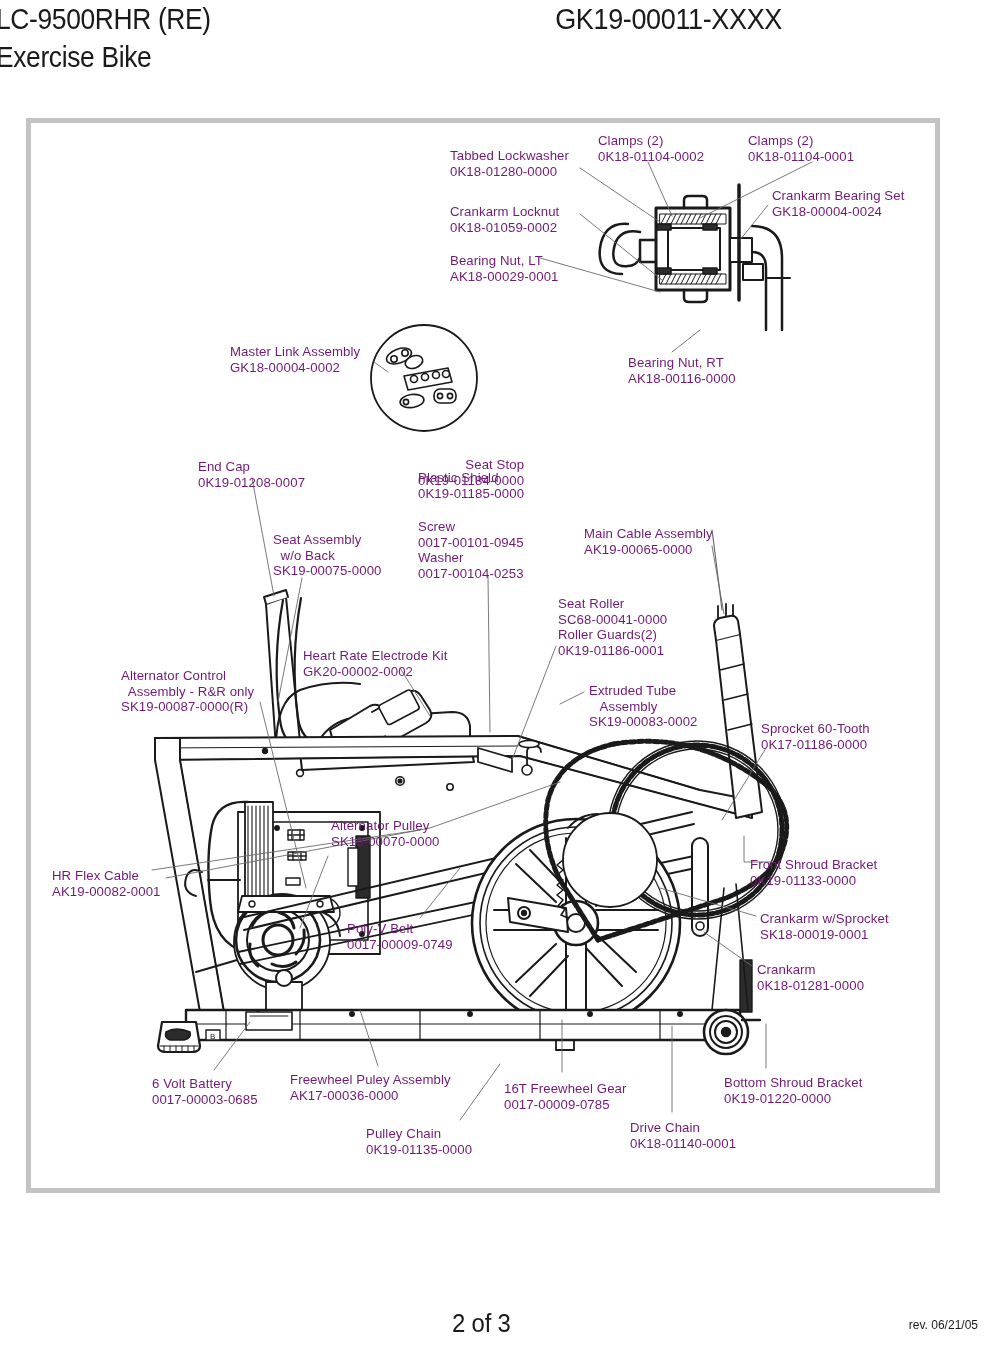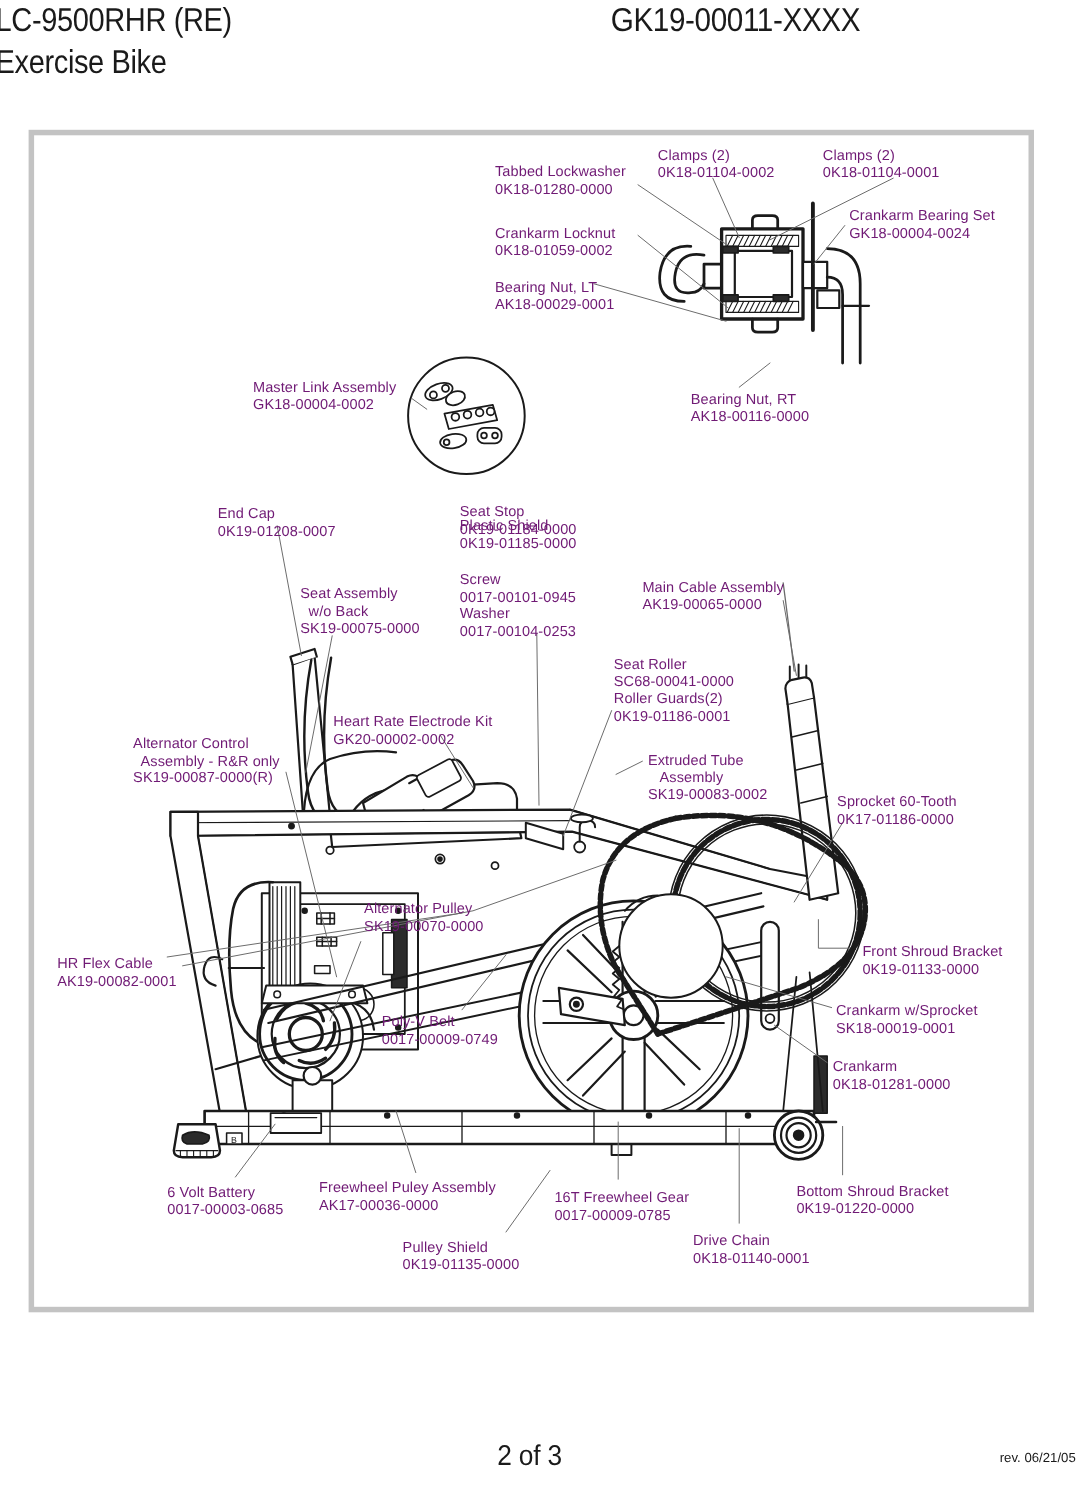--- a/index.html
+++ b/index.html
@@ -456,45 +456,45 @@
 <div id="callouts">
     <div class="label" style="left: 450px; top: 148px;"><div>Tabbed Lockwasher</div><div>0K18-01280-0000</div></div>
     <div class="label" style="left: 598px; top: 133px;"><div>Clamps (2)</div><div>0K18-01104-0002</div></div>
     <div class="label" style="left: 748px; top: 133px;"><div>Clamps (2)</div><div>0K18-01104-0001</div></div>
     <div class="label" style="left: 772px; top: 188px;"><div>Crankarm Bearing Set</div><div>GK18-00004-0024</div></div>
     <div class="label" style="left: 450px; top: 204px;"><div>Crankarm Locknut</div><div>0K18-01059-0002</div></div>
     <div class="label" style="left: 450px; top: 253px;"><div>Bearing Nut, LT</div><div>AK18-00029-0001</div></div>
     <div class="label" style="left: 230px; top: 344px;"><div>Master Link Assembly</div><div>GK18-00004-0002</div></div>
     <div class="label" style="left: 628px; top: 355px;"><div>Bearing Nut, RT</div><div>AK18-00116-0000</div></div>
     <div class="label" style="left: 198px; top: 459px;"><div>End Cap</div><div>0K19-01208-0007</div></div>
-    <div class="label" style="left: 418px; top: 457px;"><div>Seat Stop</div><div>0K19-01184-0000</div></div>
+    <div class="label" style="left: 418px; top: 457px; text-align: right;"><div>Seat Stop</div><div>0K19-01184-0000</div></div>
     <div class="label" style="left: 418px; top: 470px;"><div>Plastic Shield</div><div>0K19-01185-0000</div></div>
     <div class="label" style="left: 418px; top: 519px;"><div>Screw</div><div>0017-00101-0945</div></div>
     <div class="label" style="left: 418px; top: 550px;"><div>Washer</div><div>0017-00104-0253</div></div>
     <div class="label" style="left: 584px; top: 526px;"><div>Main Cable Assembly</div><div>AK19-00065-0000</div></div>
     <div class="label" style="left: 273px; top: 532px;"><div>Seat Assembly
   w/o Back</div><div>SK19-00075-0000</div></div>
     <div class="label" style="left: 558px; top: 596px;"><div>Seat Roller</div><div>SC68-00041-0000</div></div>
     <div class="label" style="left: 558px; top: 627px;"><div>Roller Guards(2)</div><div>0K19-01186-0001</div></div>
     <div class="label" style="left: 303px; top: 648px;"><div>Heart Rate Electrode Kit</div><div>GK20-00002-0002</div></div>
     <div class="label" style="left: 589px; top: 683px;"><div>Extruded Tube
    Assembly</div><div>SK19-00083-0002</div></div>
     <div class="label" style="left: 121px; top: 668px;"><div>Alternator Control
   Assembly - R&amp;R only</div><div>SK19-00087-0000(R)</div></div>
     <div class="label" style="left: 761px; top: 721px;"><div>Sprocket 60-Tooth</div><div>0K17-01186-0000</div></div>
     <div class="label" style="left: 52px; top: 868px;"><div>HR Flex Cable</div><div>AK19-00082-0001</div></div>
     <div class="label" style="left: 331px; top: 818px;"><div>Alternator Pulley</div><div>SK19-00070-0000</div></div>
-    <div class="label" style="left: 784px; top: 857px;"><div>Front Shroud Bracket</div><div>0K19-01133-0000</div></div>
+    <div class="label" style="left: 750px; top: 857px;"><div>Front Shroud Bracket</div><div>0K19-01133-0000</div></div>
     <div class="label" style="left: 760px; top: 911px;"><div>Crankarm w/Sprocket</div><div>SK18-00019-0001</div></div>
     <div class="label" style="left: 347px; top: 921px;"><div>Poly-V Belt</div><div>0017-00009-0749</div></div>
     <div class="label" style="left: 757px; top: 962px;"><div>Crankarm</div><div>0K18-01281-0000</div></div>
     <div class="label" style="left: 152px; top: 1076px;"><div>6 Volt Battery</div><div>0017-00003-0685</div></div>
     <div class="label" style="left: 290px; top: 1072px;"><div>Freewheel Puley Assembly</div><div>AK17-00036-0000</div></div>
     <div class="label" style="left: 504px; top: 1081px;"><div>16T Freewheel Gear</div><div>0017-00009-0785</div></div>
     <div class="label" style="left: 724px; top: 1075px;"><div>Bottom Shroud Bracket</div><div>0K19-01220-0000</div></div>
-    <div class="label" style="left: 366px; top: 1126px;"><div>Pulley Shield</div><div>0K19-01135-0000</div></div>
+    <div class="label" style="left: 366px; top: 1126px;"><div>Pulley Chain</div><div>0K19-01135-0000</div></div>
     <div class="label" style="left: 630px; top: 1120px;"><div>Drive Chain</div><div>0K18-01140-0001</div></div>
   </div>
 
 <div id="footer">
   <div class="pg">2 of 3</div>
   <div class="rev">rev. 06/21/05</div>
 </div>
 
 </body></html>

